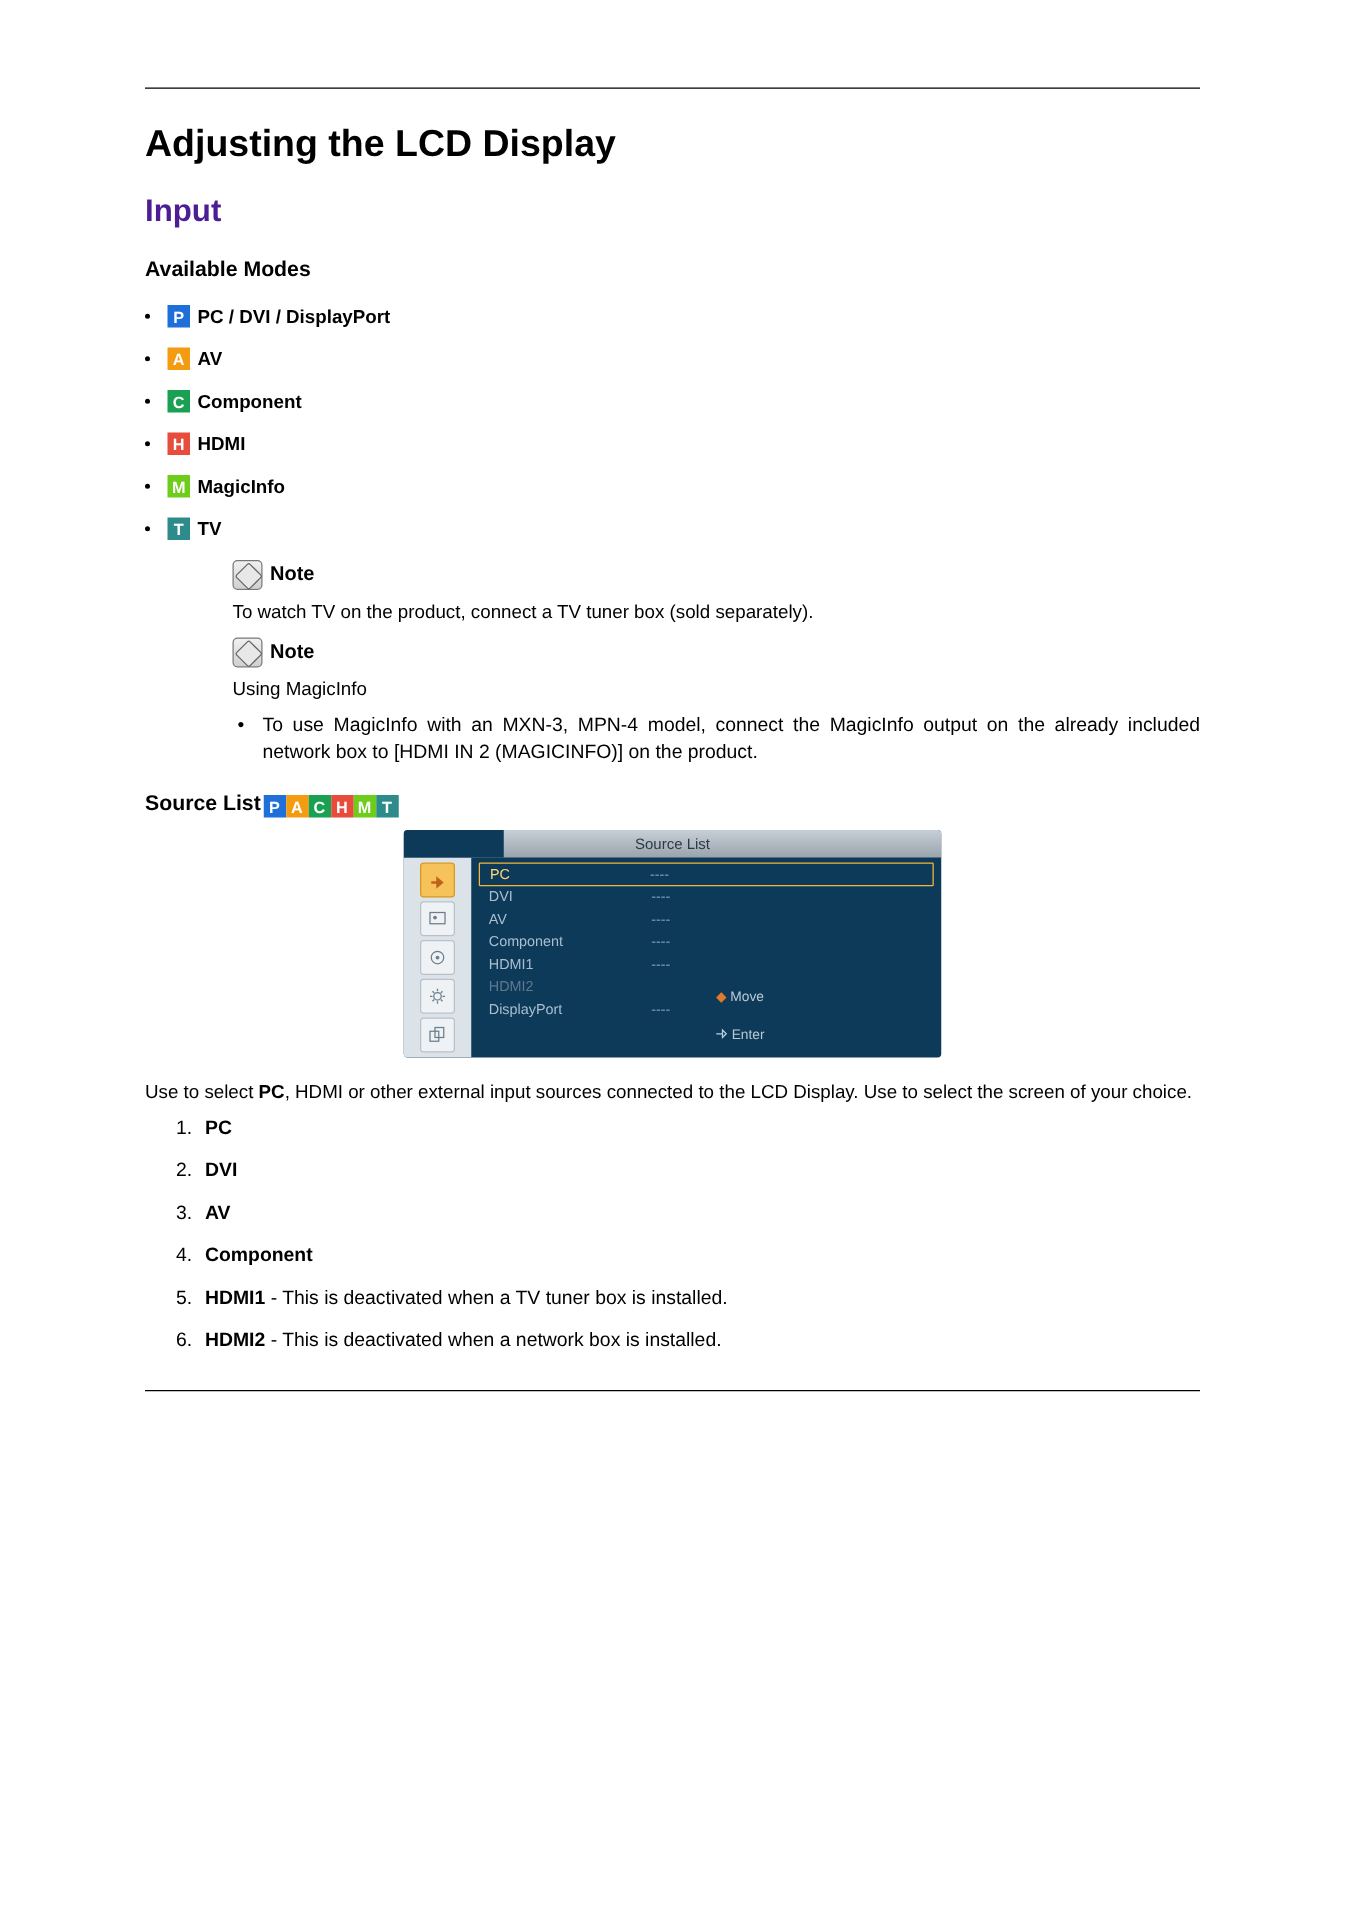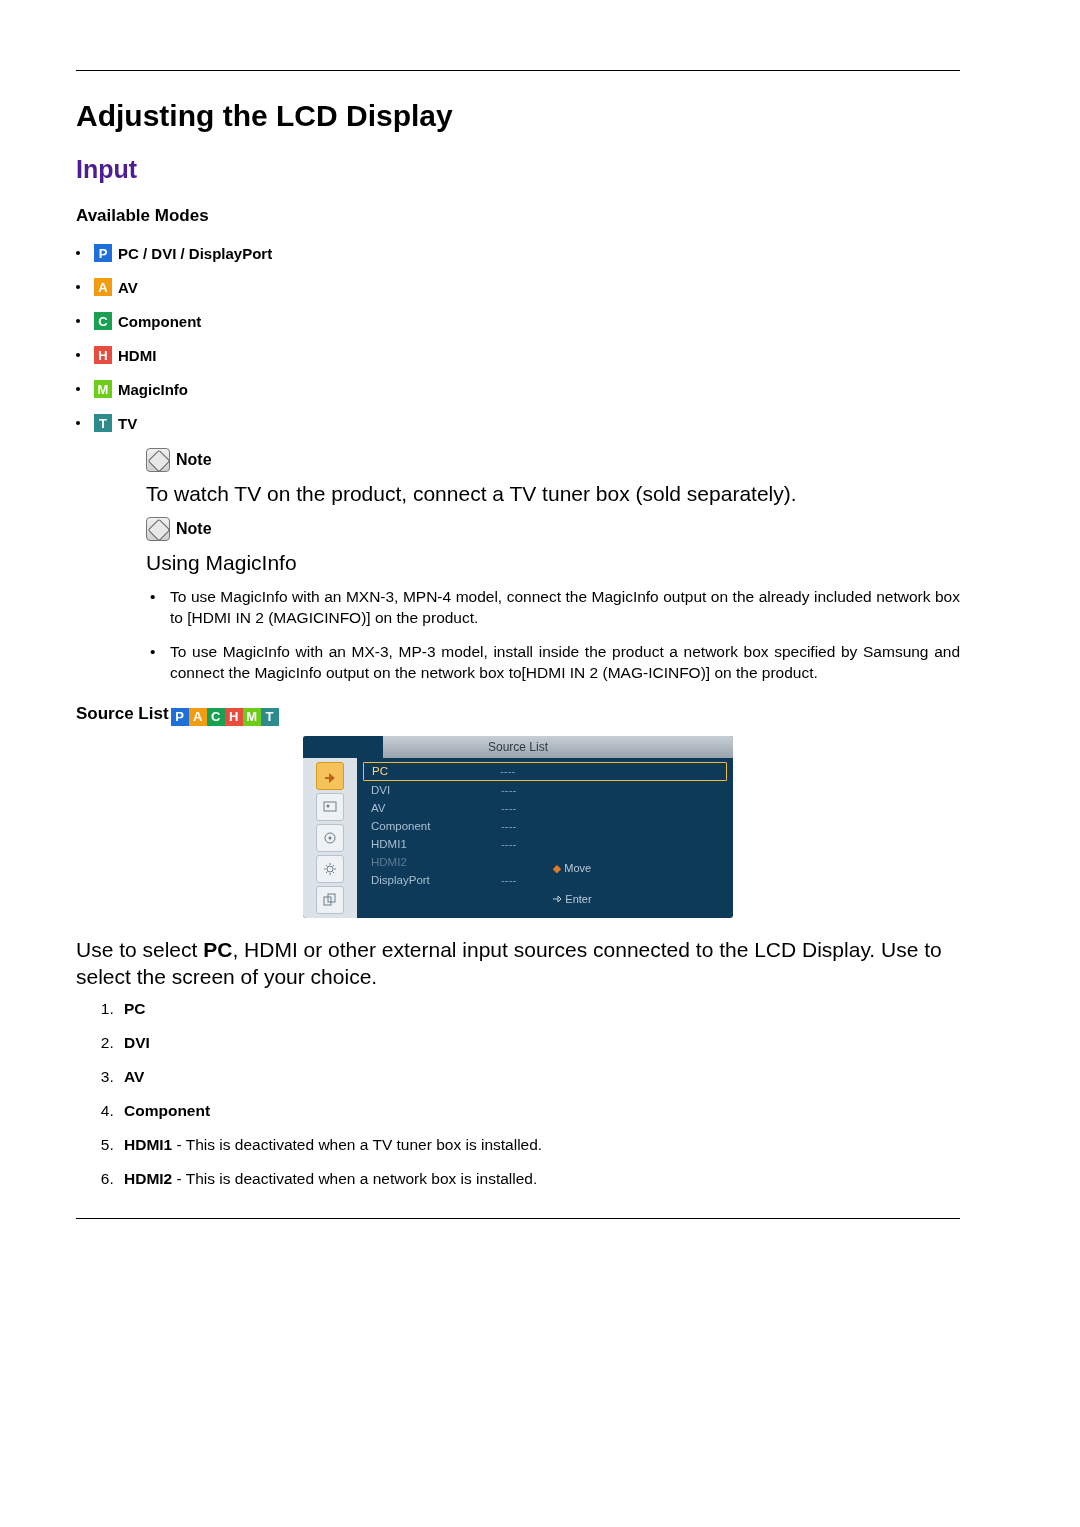--- a/index.html
+++ b/index.html
@@ -3,21 +3,21 @@
 <meta charset="utf-8">
 <style>
   body {
     margin: 0;
     background: #fff;
     font-family: Arial, Helvetica, sans-serif;
     color: #000;
     width: 1080px;
   }
   .page {
-    padding: 70px 120px 80px 76px;
+    padding: 70px 120px 80px 116px;
   }
   .rule {
     border-top: 1px solid #000;
     margin: 0 0 28px 0;
   }
   .rule-bottom {
     border-top: 1px solid #000;
     margin: 30px 0 0 0;
   }
   h1.title {
@@ -77,21 +77,21 @@
     position:relative; margin-right:6px;
     background:linear-gradient(#f0f0f0,#d0d0d0);
     flex-shrink:0;
   }
   .note-icon::before{
     content:""; position:absolute; left:4px; top:4px; width:14px; height:14px;
     border:1px solid #666; border-radius:2px; transform:rotate(45deg);
     background:#e8e8e8;
   }
   .note-label { font-weight:bold; font-size:16px; }
-  p.body { font-size: 21px; margin: 8px 0 10px 0; line-height:1.3; }
+  p.body { font-size: 15px; margin: 8px 0 10px 0; line-height:1.3; }
   ul.text-bullets {
     list-style: none;
     padding:0; margin:8px 0 20px 0;
   }
   ul.text-bullets > li {
     font-size:15.5px;
     text-align: justify;
     margin: 0 0 14px 0;
     padding-left: 24px;
     position: relative;
@@ -234,21 +234,20 @@
     <p class="body">To watch TV on the product, connect a TV tuner box (sold separately).</p>
 
     <div class="note-row">
       <span class="note-icon"></span>
       <span class="note-label">Note</span>
     </div>
     <p class="body">Using MagicInfo</p>
 
     <ul class="text-bullets">
       <li>To use MagicInfo with an MXN-3, MPN-4 model, connect the MagicInfo output on the already included network box to [HDMI IN 2 (MAGICINFO)] on the product.</li>
-      <li>To use MagicInfo with an MX-3, MP-3 model, install inside the product a network box specified by Samsung and connect the MagicInfo output on the network box to[HDMI IN 2 (MAG-ICINFO)] on the product.</li>
     </ul>
   </div>
 
   <h3 class="source">
     <span>Source List</span><span class="badge-strip">
         <span class="mode-icon ic-p">P</span>
         <span class="mode-icon ic-a">A</span>
         <span class="mode-icon ic-c">C</span>
         <span class="mode-icon ic-h">H</span>
         <span class="mode-icon ic-m">M</span>

